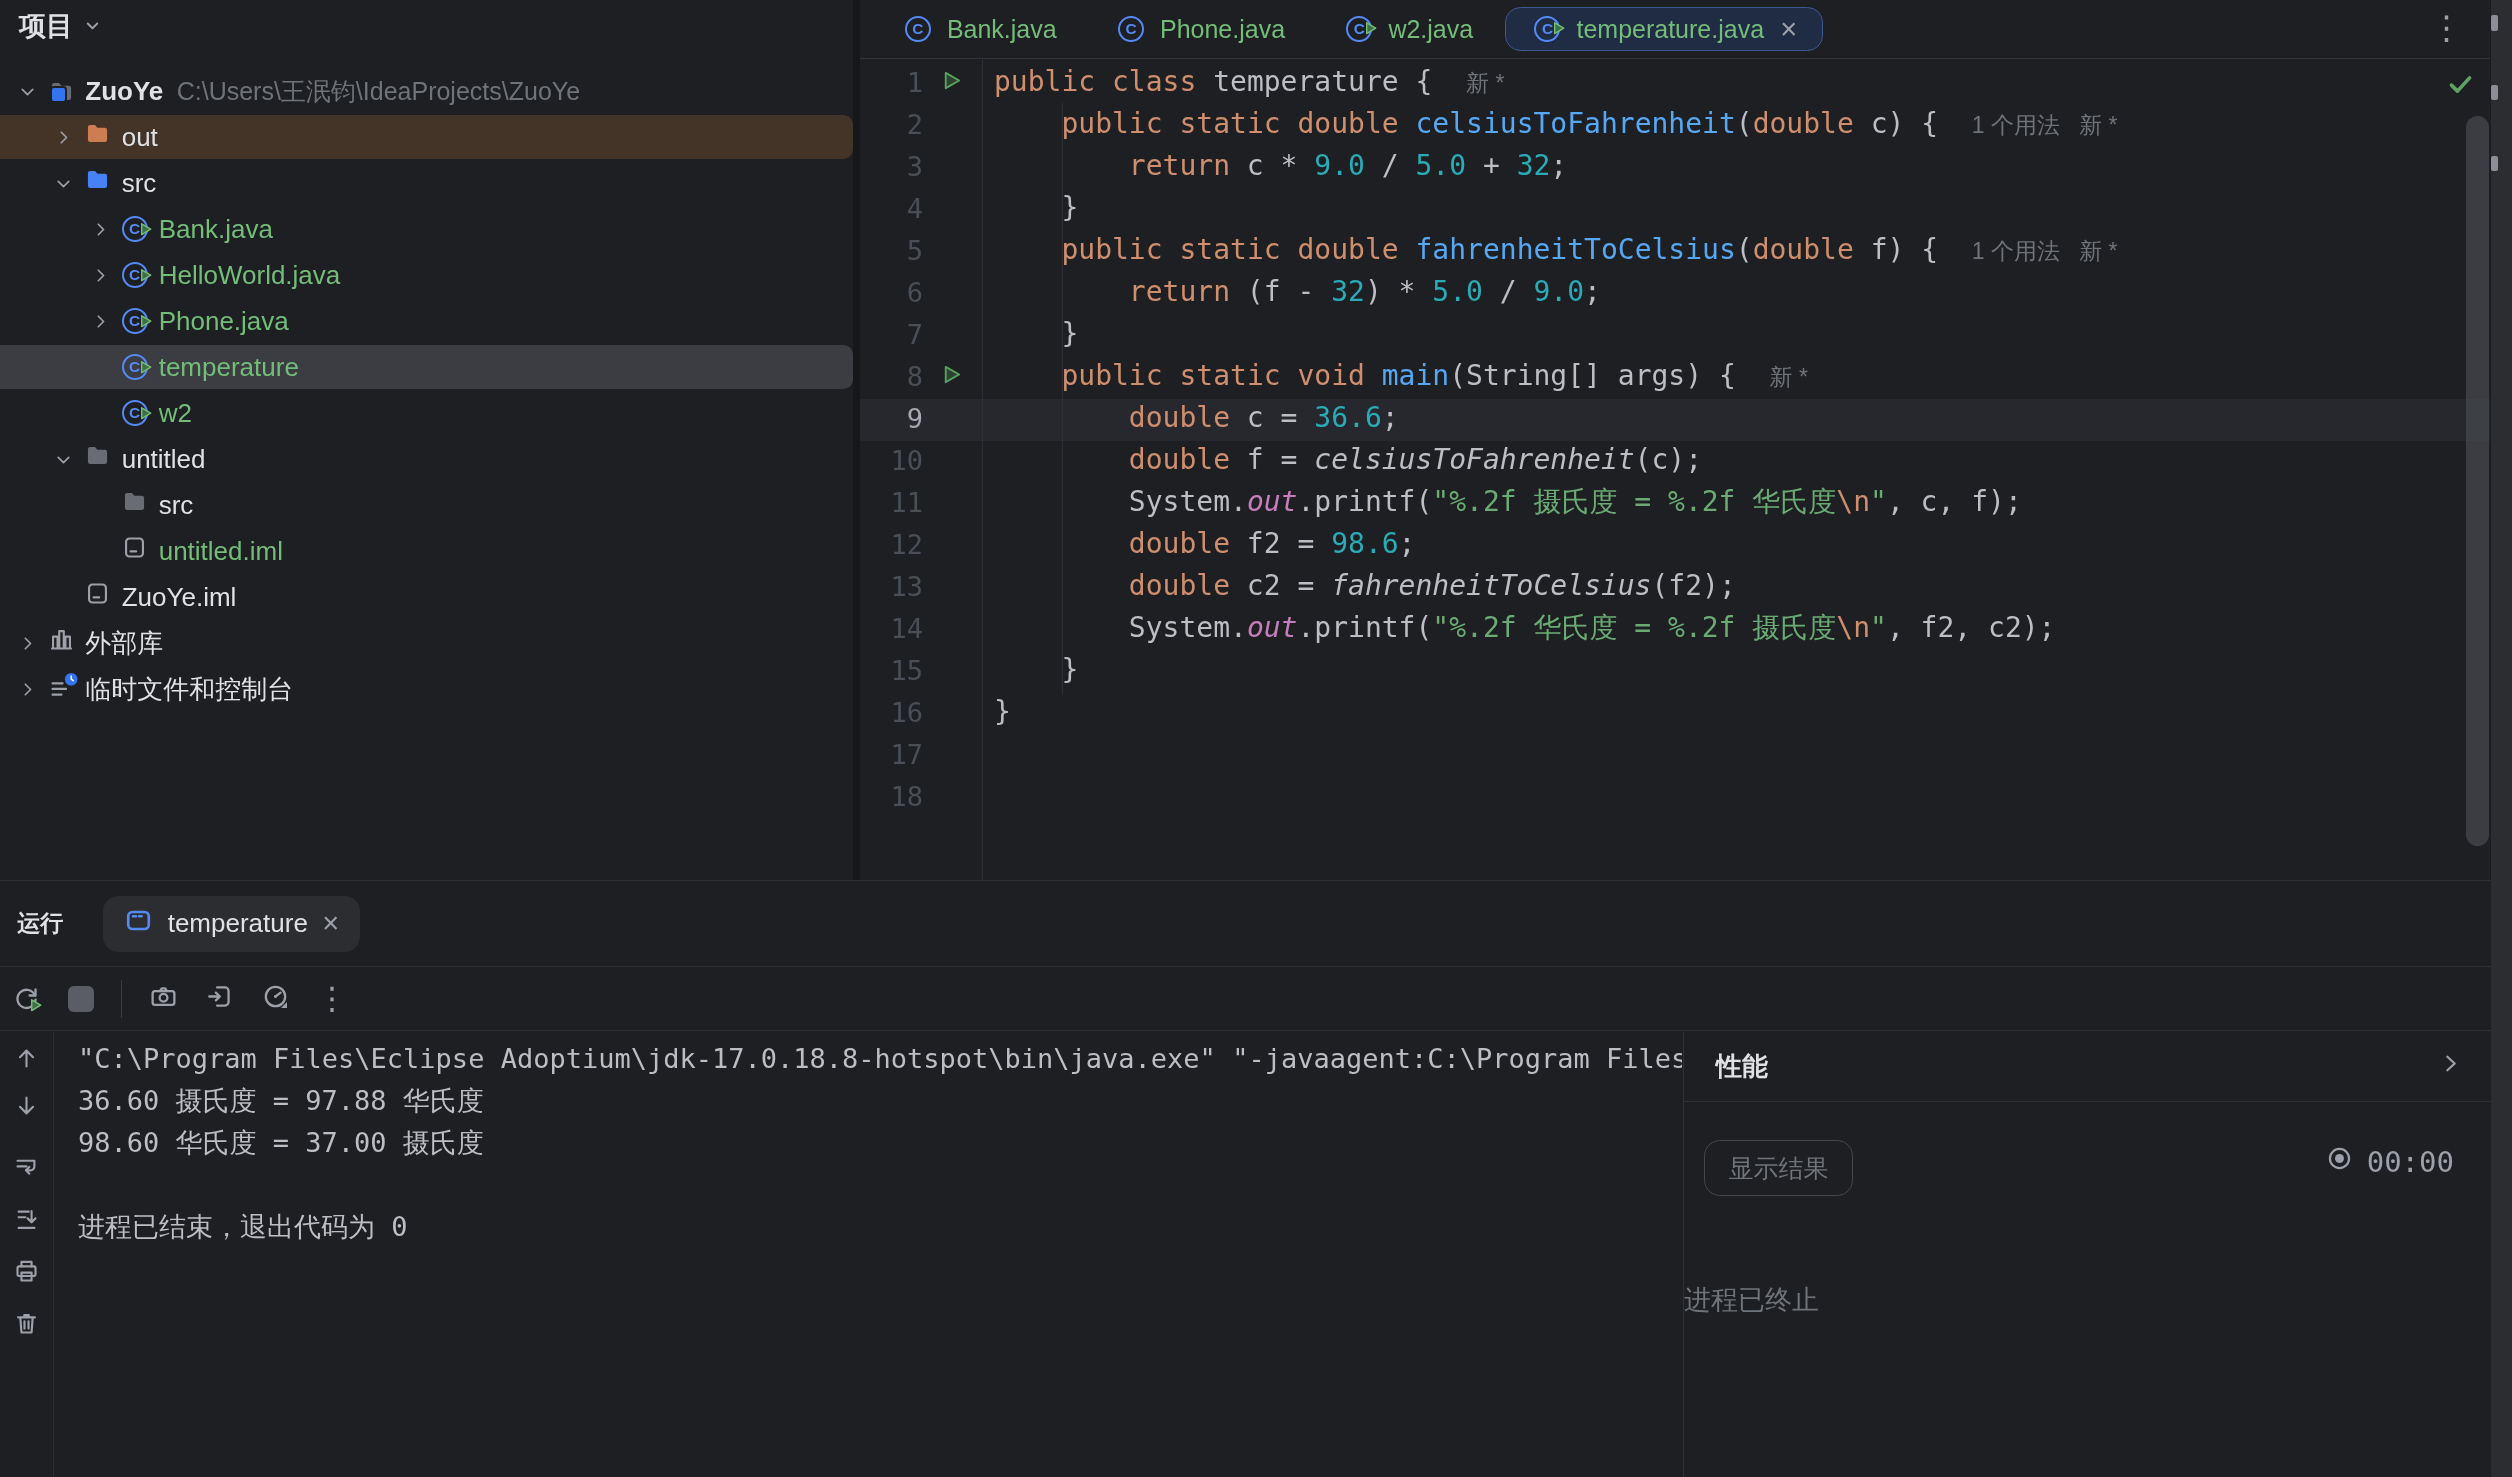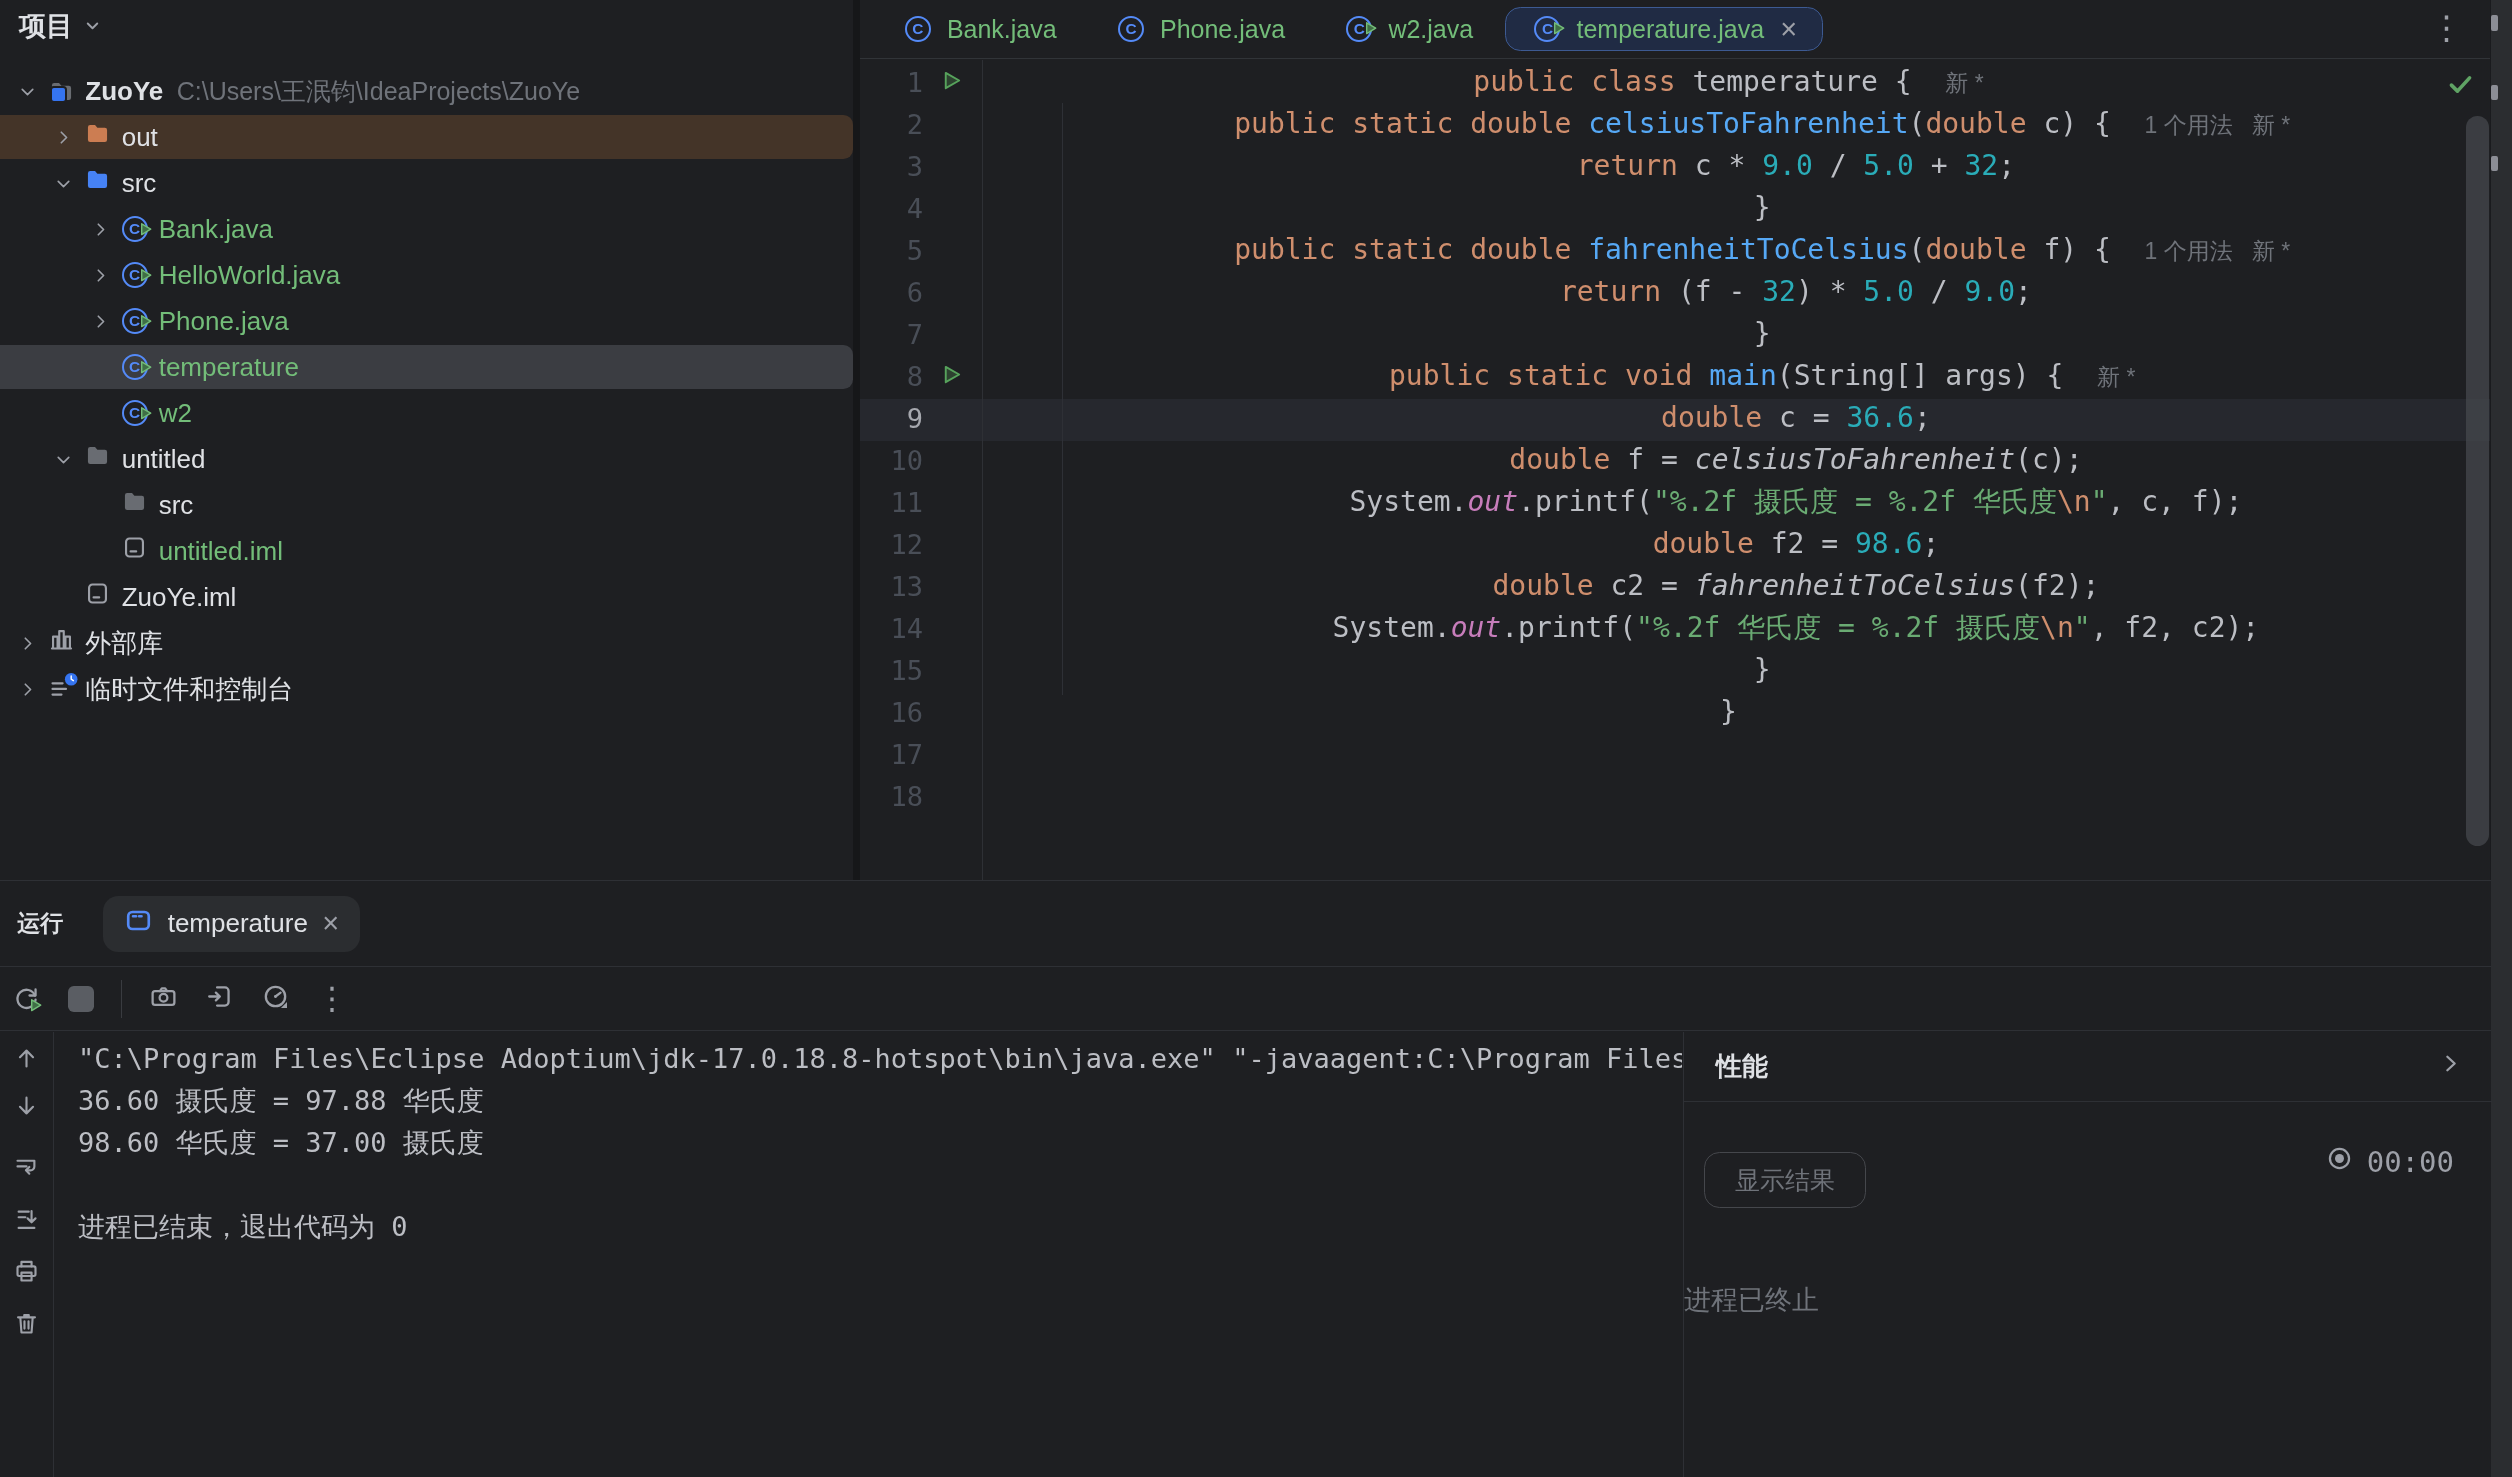--- a/index.html
+++ b/index.html
@@ -56,21 +56,21 @@
   .code-area{position:absolute;left:0;right:0;top:60px;bottom:0;font-family:"DejaVu Sans Mono",monospace;}
   .caret-line{position:absolute;left:0;right:0;height:42px;background:#26282e;}
   .gutter{position:absolute;left:0;top:1px;width:121px;}
   .gutter-divider{position:absolute;left:122px;top:0;bottom:0;width:1px;background:#2e3035;}
   .g-row{height:42px;display:flex;align-items:center;}
   .g-num{width:63px;text-align:right;font-size:27px;color:#494e57;}
   .g-num.cur{color:#a6a8ae;}
   .g-ic{width:56px;display:flex;justify-content:center;align-items:center;}
   .code{position:absolute;left:134px;top:1px;right:29px;white-space:pre;
         font-size:28px;line-height:42px;color:#bcbec4;}
-  .code-line{height:42px;text-align:center;}
+  .code-line{height:42px;}
   .indent-guide{position:absolute;left:202px;top:43px;height:592px;width:1px;background:#2e3036;}
   .tk-k{color:#cf8e6d}.tk-p{color:#bcbec4}.tk-n{color:#2aacb8}.tk-d{color:#56a8f5}
   .tk-c{color:#bcbec4;font-style:italic}.tk-f{color:#c77dbb;font-style:italic}
   .tk-s{color:#6aab73}.tk-e{color:#cf8e6d}
   .tk-h{color:#6f737a;font-family:"Liberation Sans",sans-serif;font-size:23px;}
   .inspect-check{position:absolute;right:17.3px;top:9.6px;}
   .scroll-thumb{position:absolute;right:2.9px;top:56px;width:23px;height:730px;background:#46484d;
                 opacity:.75;border-radius:11.5px;}
 
   
@@ -94,21 +94,21 @@
                   display:flex;flex-direction:column;align-items:center;color:#9da0a8;box-sizing:border-box;}
   .console{position:absolute;left:55px;top:0;bottom:0;width:1627px;overflow:hidden;
            font-family:"DejaVu Sans Mono",monospace;font-size:27px;line-height:42px;color:#bcbec4;
            padding:5.8px 0 0 23px;white-space:pre;box-sizing:border-box;}
 
   .perf{position:absolute;left:1683px;top:0;bottom:0;width:809px;border-left:1px solid #2e3035;box-sizing:border-box;}
   .perf-header{position:absolute;left:0;right:0;top:0;height:70px;border-bottom:1px solid #2e3035;
                display:flex;align-items:center;justify-content:space-between;padding:0 29px 0 32px;
                font-size:26px;font-weight:600;color:#dfe1e5;box-sizing:border-box;}
   .perf-header .chev{color:#9da0a8;}
-  .perf-btn{position:absolute;left:20px;top:120px;width:162px;height:56px;border:1.9px solid #45474c;
+  .perf-btn{position:absolute;left:20px;top:108px;width:149px;height:56px;border:1.9px solid #45474c;
             border-radius:15.4px;background:transparent;color:#6f737a;font-size:25px;
             font-family:"Liberation Sans",sans-serif;}
   .perf-timer{position:absolute;right:38px;top:113px;display:flex;align-items:center;gap:13.4px;
               color:#9da0a8;font-size:29px;font-family:"DejaVu Sans Mono",monospace;}
   .perf-status{position:absolute;left:0;right:0;top:250px;color:#6f737a;font-size:27px;}
 </style>
 </head>
 <body>
 
 <div class="app">

